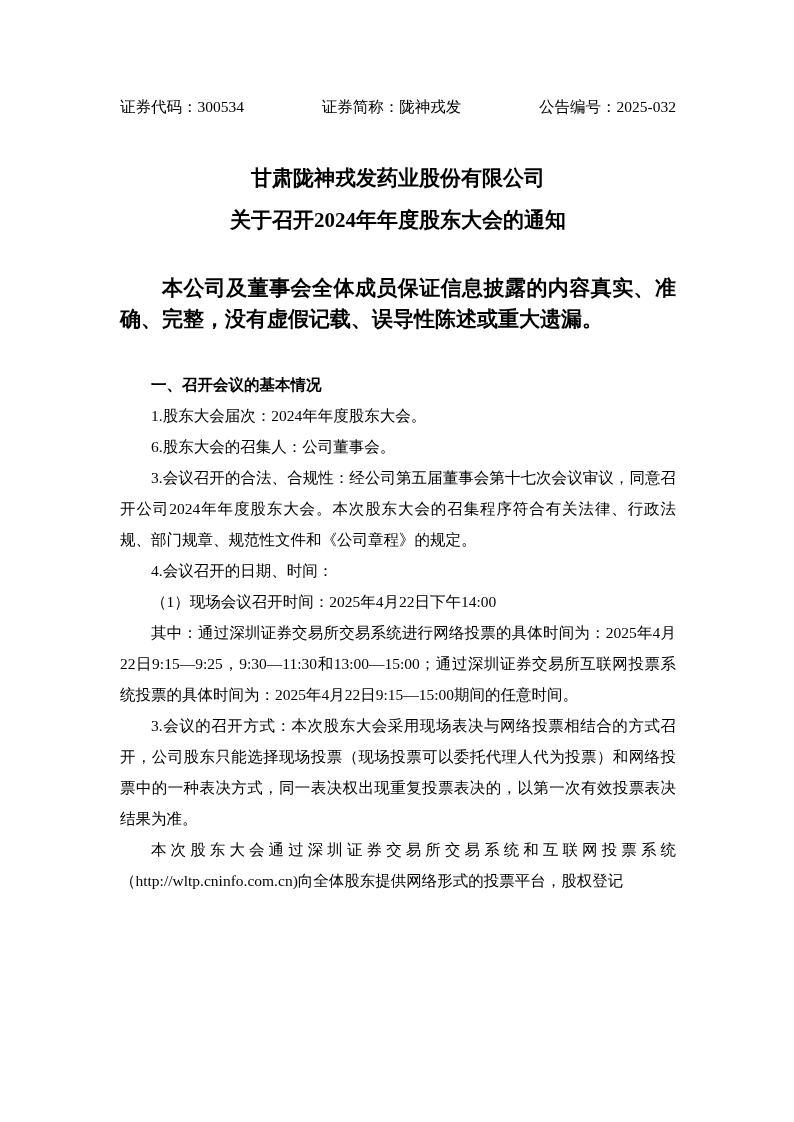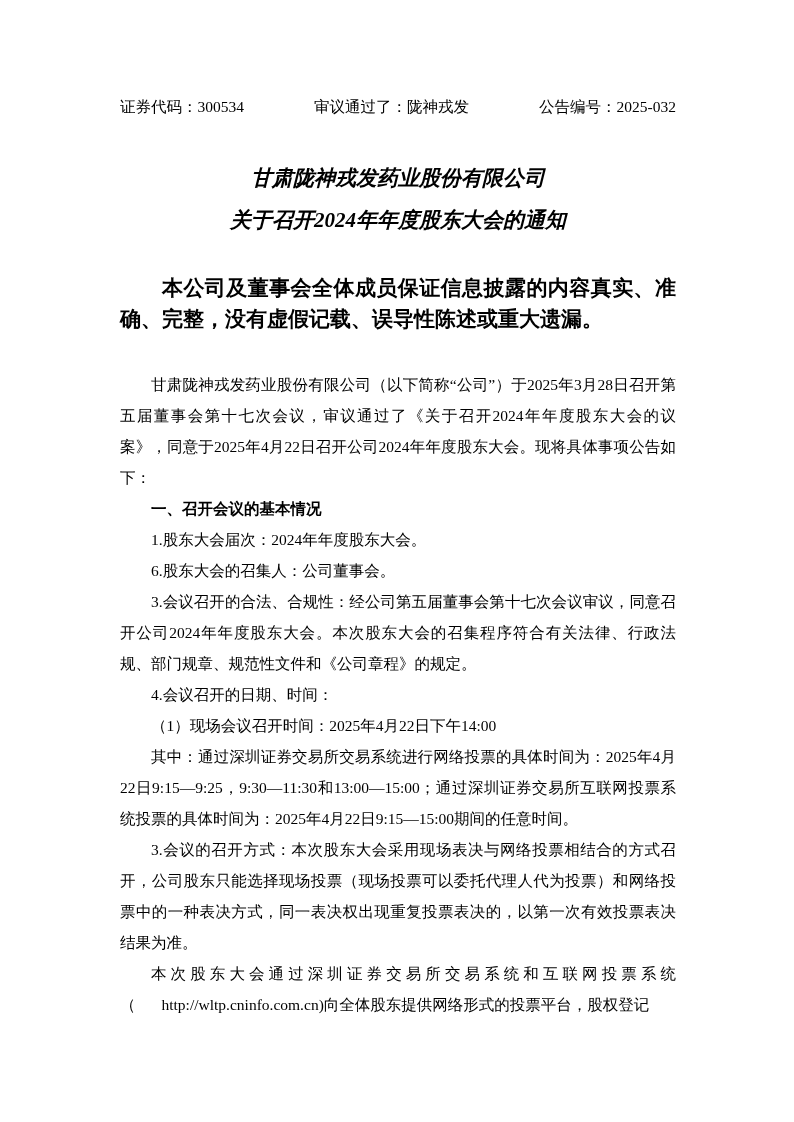--- a/index.html
+++ b/index.html
@@ -31,21 +31,20 @@
   }
   .title-block {
     margin-top: 40px;
     text-align: center;
     font-weight: 700;
     font-size: 21px;
     line-height: 42px;
   }
   .title-block .title-line {
     margin: 0;
-    font-style: italic;
   }
   .disclaimer {
     margin: 32px 0 0 0;
     font-weight: 700;
     font-size: 21px;
     line-height: 31px;
     text-indent: 2em;
     text-align: justify;
   }
   .document-body {
@@ -56,43 +55,41 @@
     font-size: 15.5px;
     line-height: 31px;
     text-indent: 2em;
     text-align: justify;
   }
   .para.heading {
     font-weight: 700;
   }
   .url {
     white-space: nowrap;
-    margin-left: 26px;
   }
 </style>
 </head>
 <body>
 
 <div class="page">
 
   <div class="doc-header">
     <span>证券代码：300534</span>
-    <span>审议通过了：陇神戎发</span>
+    <span>证券简称：陇神戎发</span>
     <span>公告编号：2025-032</span>
   </div>
 
   <div class="title-block">
     <p class="title-line">甘肃陇神戎发药业股份有限公司</p>
     <p class="title-line">关于召开2024年年度股东大会的通知</p>
   </div>
 
   <p class="disclaimer">本公司及董事会全体成员保证信息披露的内容真实、准确、完整，没有虚假记载、误导性陈述或重大遗漏。</p>
 
   <div class="document-body">
-      <p class="para"><span>甘肃陇神戎发药业股份有限公司（以下简称“公司”）于2025年3月28日召开第五届董事会第十七次会议，审议通过了《关于召开2024年年度股东大会的议案》，同意于2025年4月22日召开公司2024年年度股东大会。现将具体事项公告如下：</span></p>
       <p class="para heading"><span>一、召开会议的基本情况</span></p>
       <p class="para"><span>1.股东大会届次：2024年年度股东大会。</span></p>
       <p class="para"><span>6.股东大会的召集人：公司董事会。</span></p>
       <p class="para"><span>3.会议召开的合法、合规性：经公司第五届董事会第十七次会议审议，同意召开公司2024年年度股东大会。本次股东大会的召集程序符合有关法律、行政法规、部门规章、规范性文件和《公司章程》的规定。</span></p>
       <p class="para"><span>4.会议召开的日期、时间：</span></p>
       <p class="para"><span>（1）现场会议召开时间：2025年4月22日下午14:00</span></p>
       <p class="para"><span>其中：通过深圳证券交易所交易系统进行网络投票的具体时间为：2025年4月22日9:15—9:25，9:30—11:30和13:00—15:00；通过深圳证券交易所互联网投票系统投票的具体时间为：2025年4月22日9:15—15:00期间的任意时间。</span></p>
       <p class="para"><span>3.会议的召开方式：本次股东大会采用现场表决与网络投票相结合的方式召开，公司股东只能选择现场投票（现场投票可以委托代理人代为投票）和网络投票中的一种表决方式，同一表决权出现重复投票表决的，以第一次有效投票表决结果为准。</span></p>
       <p class="para"><span>本次股东大会通过深圳证券交易所交易系统和互联网投票系统（</span><span class="url">http://wltp.cninfo.com.cn</span><span>)向全体股东提供网络形式的投票平台，股权登记</span></p>
     </div>

